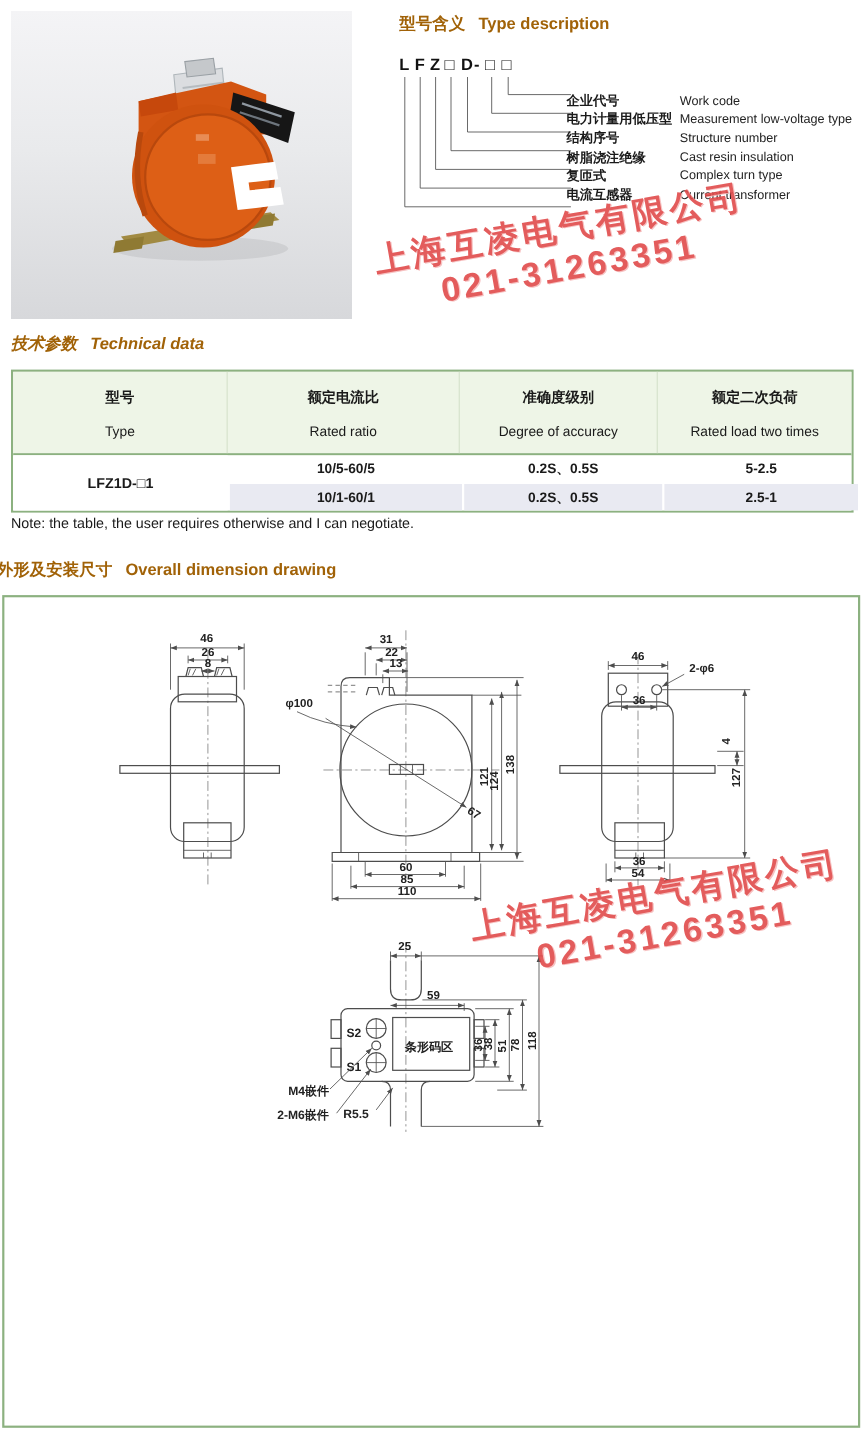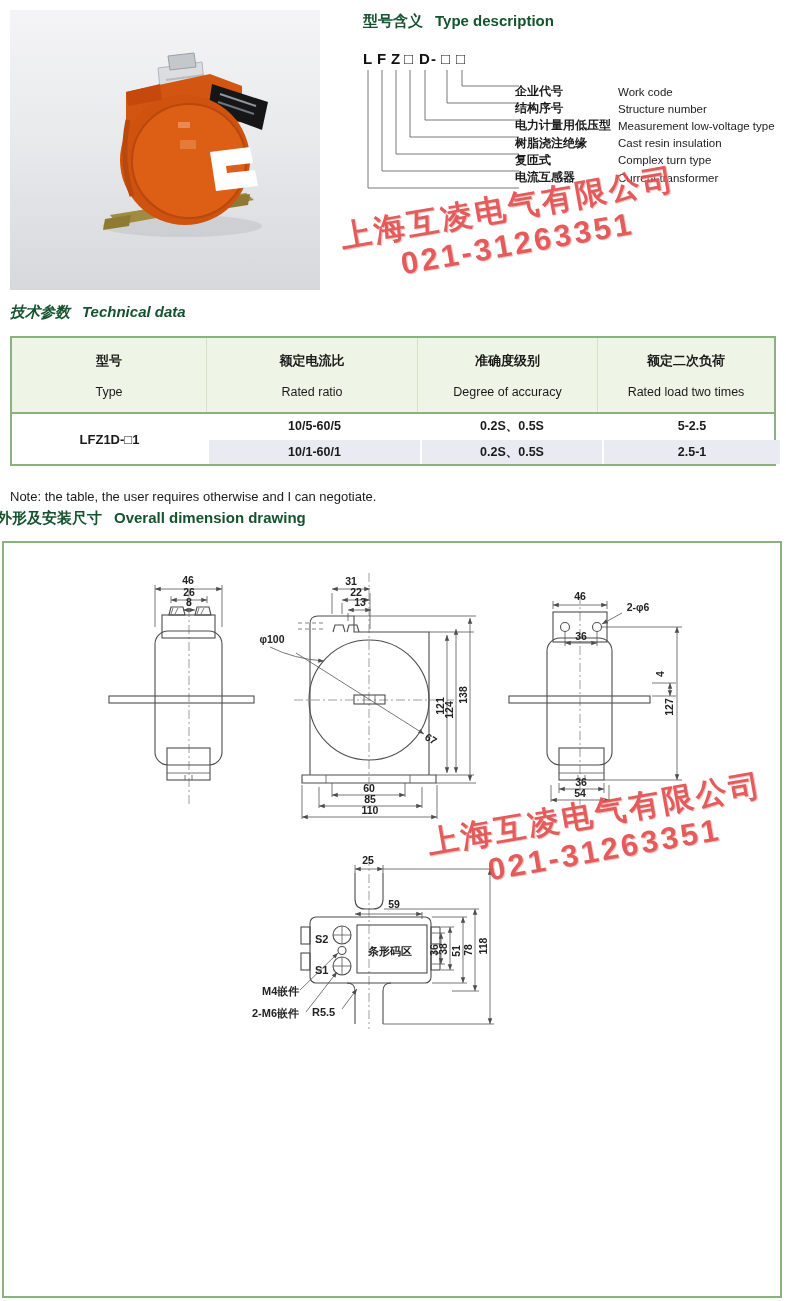--- a/index.html
+++ b/index.html
@@ -1,21 +1,21 @@
 <!DOCTYPE html>
 <html><head>
 <meta charset="utf-8">
 <style>
   html,body{margin:0;padding:0;background:#fff;}
   #page{position:relative;width:786px;height:1301px;background:#fff;overflow:hidden;
         font-family:"Liberation Sans","DejaVu Sans",sans-serif;color:#1a1a1a;}
   .abs{position:absolute;}
 
   
-  .sec-head{position:absolute;font-size:15px;font-weight:700;color:#14532d;white-space:nowrap;}
+  .sec-head{position:absolute;font-size:15px;font-weight:700;color:#a16207;white-space:nowrap;}
   .sec-head .en{margin-left:12px;font-weight:700;}
 
   
   #photo{left:10px;top:10px;width:310px;height:280px;
          background:linear-gradient(180deg,#f4f4f6 0%,#e9eaec 45%,#d7d8db 100%);}
 
   
   #code-labels{left:515px;top:83px;width:265px;}
   #code-labels .row{height:17.2px;display:flex;align-items:center;}
   #code-labels .zh{display:inline-block;width:103px;font-size:12px;font-weight:700;}
@@ -35,21 +35,21 @@
              border-right:1px solid #d4e2ca;}
   #thead .hc:last-child{border-right:none;}
   #thead .zh{font-size:13px;font-weight:700;}
   #thead .en{font-size:12.5px;font-weight:400;margin-top:15px;}
   #tbody{display:grid;grid-template-columns:195px 211px 180px 176px;grid-auto-rows:24px;
          gap:2px;background:#fff;}
   #tbody .c{display:flex;align-items:center;justify-content:center;font-size:12.5px;font-weight:700;}
   #tbody .typecell{grid-row:1 / span 2;background:#fff;font-size:13px;}
   #tbody .r2{background:#e9eaf2;}
   .note-zh{left:14px;top:469px;font-size:13px;font-weight:700;}
-  .note-en{left:10px;top:489px;font-size:13px;}
+  .note-en{left:10px;top:468px;font-size:13px;}
 
   
   #drawbox{left:2px;top:541px;width:776px;height:753px;border:2px solid #8cb180;background:#fff;}
   #drawbox svg{position:absolute;left:0;top:0;}
 
   .dln{fill:none;stroke:#4d4d4d;stroke-width:1.1;}
   .dim{fill:none;stroke:#555;stroke-width:.8;}
   .ctr{fill:none;stroke:#777;stroke-width:.7;stroke-dasharray:9 3 2 3;}
   .dash{fill:none;stroke:#666;stroke-width:.8;stroke-dasharray:4 3;}
   text.dt{font-size:10.5px;font-weight:700;fill:#222;text-anchor:middle;}
@@ -105,26 +105,26 @@
     <path class="dim" d="M92,20 V53 H164"></path>
     <path class="dim" d="M107,20 V36 H164"></path>
   </svg>
 
   <div id="code-labels" class="abs">
     <div class="row">
         <span class="zh">企业代号</span>
         <span class="en">Work code</span>
       </div>
     <div class="row">
+        <span class="zh">电力计量用低压型</span>
+        <span class="en">Measurement low-voltage type</span>
+      </div>
+    <div class="row">
         <span class="zh">结构序号</span>
         <span class="en">Structure number</span>
-      </div>
-    <div class="row">
-        <span class="zh">电力计量用低压型</span>
-        <span class="en">Measurement low-voltage type</span>
       </div>
     <div class="row">
         <span class="zh">树脂浇注绝缘</span>
         <span class="en">Cast resin insulation</span>
       </div>
     <div class="row">
         <span class="zh">复匝式</span>
         <span class="en">Complex turn type</span>
       </div>
     <div class="row">

